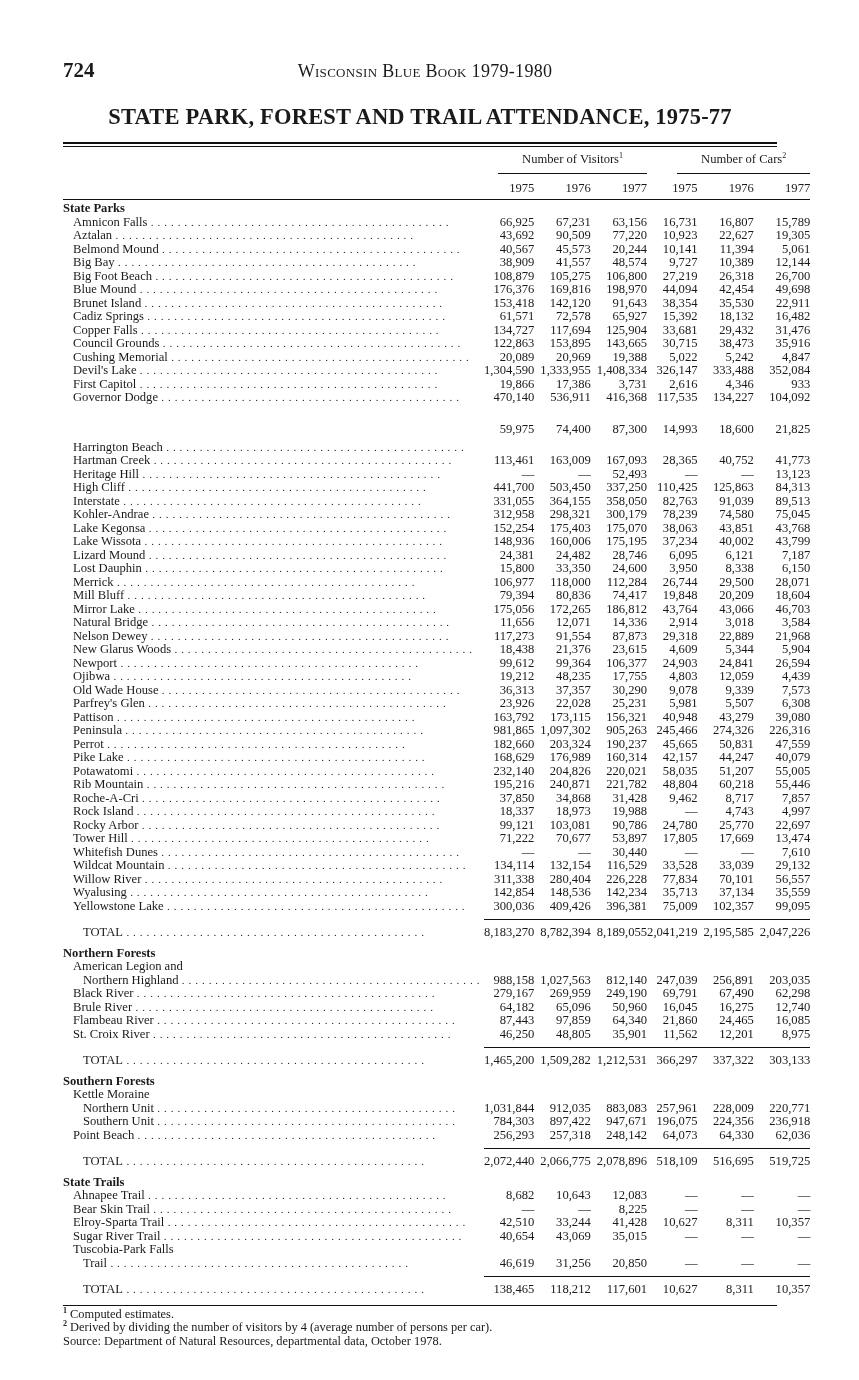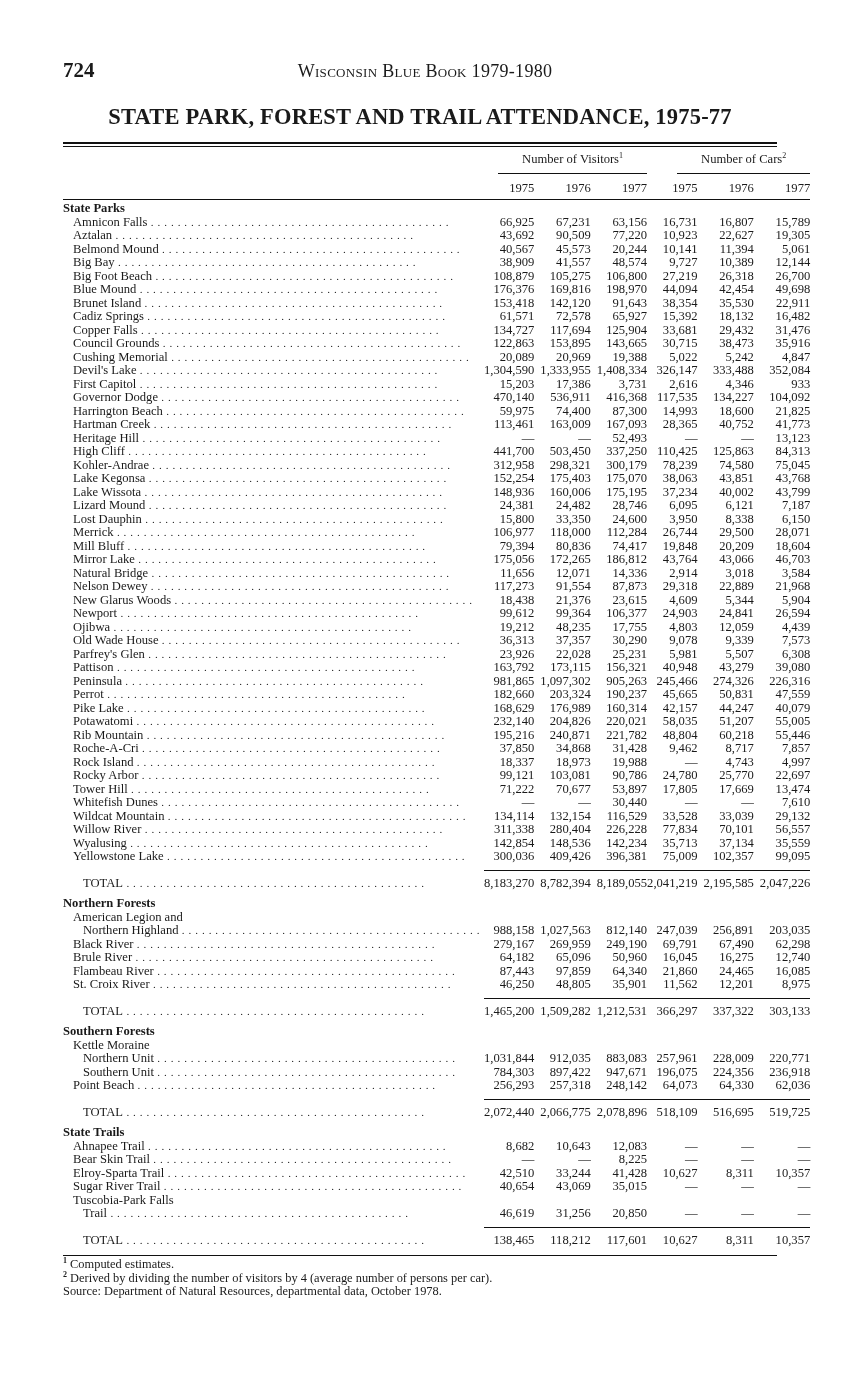--- a/index.html
+++ b/index.html
@@ -198,41 +198,41 @@
           <td class="num" style="padding-right: 6px;">1,333,955</td>
           <td class="num">1,408,334</td>
           <td class="num gap" style="padding-right: 6px;">326,147</td>
           <td class="num" style="padding-right: 6px;">333,488</td>
           <td class="num">352,084</td>
         </tr>
         <tr>
           <td class="lbl">
             <span class="lbl-text" style="padding-left: 10px; white-space: nowrap; padding-right: 4px;"><span>First Capitol</span><span style="white-space: nowrap; letter-spacing: 0.6px; font-size: 11px;"> . . . . . . . . . . . . . . . . . . . . . . . . . . . . . . . . . . . . . . . . . . . . .</span></span>
           </td>
-          <td class="num" style="padding-right: 6px;">15,203</td>
+          <td class="num" style="padding-right: 6px;">19,866</td>
           <td class="num" style="padding-right: 6px;">17,386</td>
           <td class="num">3,731</td>
           <td class="num gap" style="padding-right: 6px;">2,616</td>
           <td class="num" style="padding-right: 6px;">4,346</td>
           <td class="num">933</td>
         </tr>
         <tr>
           <td class="lbl">
             <span class="lbl-text" style="padding-left: 10px; white-space: nowrap; padding-right: 4px;"><span>Governor Dodge</span><span style="white-space: nowrap; letter-spacing: 0.6px; font-size: 11px;"> . . . . . . . . . . . . . . . . . . . . . . . . . . . . . . . . . . . . . . . . . . . . .</span></span>
           </td>
           <td class="num" style="padding-right: 6px;">470,140</td>
           <td class="num" style="padding-right: 6px;">536,911</td>
           <td class="num">416,368</td>
           <td class="num gap" style="padding-right: 6px;">117,535</td>
           <td class="num" style="padding-right: 6px;">134,227</td>
           <td class="num">104,092</td>
         </tr>
         <tr>
           <td class="lbl">
-            <span class="lbl-text" style="padding-left: 10px; white-space: nowrap; padding-right: 4px;"><span>Harrington Beach</span><span style="white-space: nowrap; letter-spacing: 0.6px; font-size: 11px;"> . . . . . . . . . . . . . . . . . . . . . . . . . . . . . . . . . . . . . . . . . . . . .</span></span>
+            <span class="lbl-text" style="padding-left: 10px; white-space: nowrap; padding-right: 4px; margin-top: 36px;"><span>Harrington Beach</span><span style="white-space: nowrap; letter-spacing: 0.6px; font-size: 11px;"> . . . . . . . . . . . . . . . . . . . . . . . . . . . . . . . . . . . . . . . . . . . . .</span></span>
           </td>
           <td class="num" style="padding-right: 6px;">59,975</td>
           <td class="num" style="padding-right: 6px;">74,400</td>
           <td class="num">87,300</td>
           <td class="num gap" style="padding-right: 6px;">14,993</td>
           <td class="num" style="padding-right: 6px;">18,600</td>
           <td class="num">21,825</td>
         </tr>
         <tr>
           <td class="lbl">
@@ -259,20 +259,31 @@
         <tr>
           <td class="lbl">
             <span class="lbl-text" style="padding-left: 10px; white-space: nowrap; padding-right: 4px;"><span>High Cliff</span><span style="white-space: nowrap; letter-spacing: 0.6px; font-size: 11px;"> . . . . . . . . . . . . . . . . . . . . . . . . . . . . . . . . . . . . . . . . . . . . .</span></span>
           </td>
           <td class="num" style="padding-right: 6px;">441,700</td>
           <td class="num" style="padding-right: 6px;">503,450</td>
           <td class="num">337,250</td>
           <td class="num gap" style="padding-right: 6px;">110,425</td>
           <td class="num" style="padding-right: 6px;">125,863</td>
           <td class="num">84,313</td>
+        </tr>
+        <tr>
+          <td class="lbl">
+            <span class="lbl-text" style="padding-left: 10px; white-space: nowrap; padding-right: 4px;"><span>Interstate</span><span style="white-space: nowrap; letter-spacing: 0.6px; font-size: 11px;"> . . . . . . . . . . . . . . . . . . . . . . . . . . . . . . . . . . . . . . . . . . . . .</span></span>
+          </td>
+          <td class="num" style="padding-right: 6px;">331,055</td>
+          <td class="num" style="padding-right: 6px;">364,155</td>
+          <td class="num">358,050</td>
+          <td class="num gap" style="padding-right: 6px;">82,763</td>
+          <td class="num" style="padding-right: 6px;">91,039</td>
+          <td class="num">89,513</td>
         </tr>
         <tr>
           <td class="lbl">
             <span class="lbl-text" style="padding-left: 10px; white-space: nowrap; padding-right: 4px;"><span>Kohler-Andrae</span><span style="white-space: nowrap; letter-spacing: 0.6px; font-size: 11px;"> . . . . . . . . . . . . . . . . . . . . . . . . . . . . . . . . . . . . . . . . . . . . .</span></span>
           </td>
           <td class="num" style="padding-right: 6px;">312,958</td>
           <td class="num" style="padding-right: 6px;">298,321</td>
           <td class="num">300,179</td>
           <td class="num gap" style="padding-right: 6px;">78,239</td>
           <td class="num" style="padding-right: 6px;">74,580</td>

